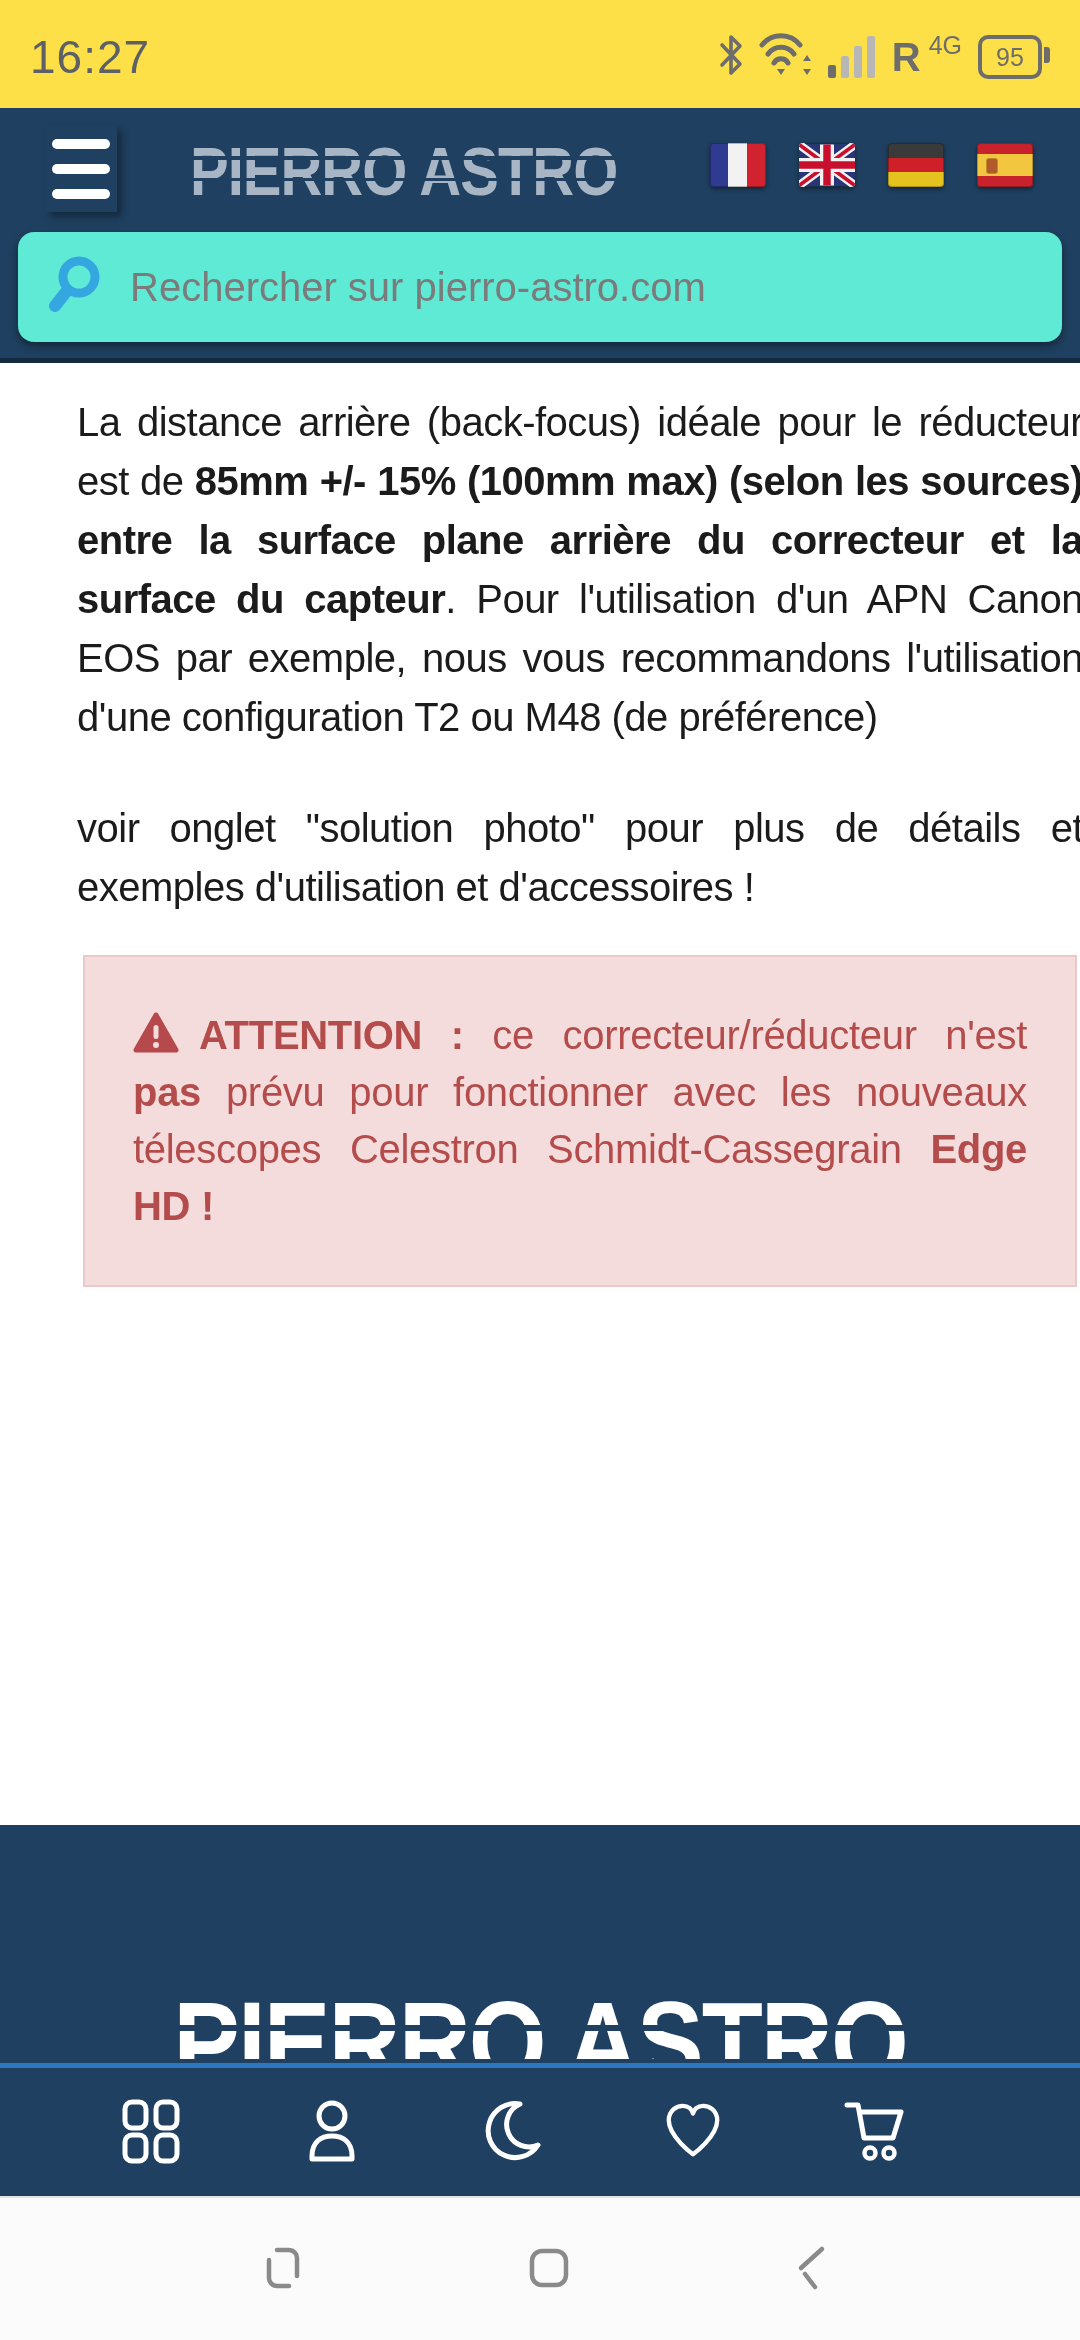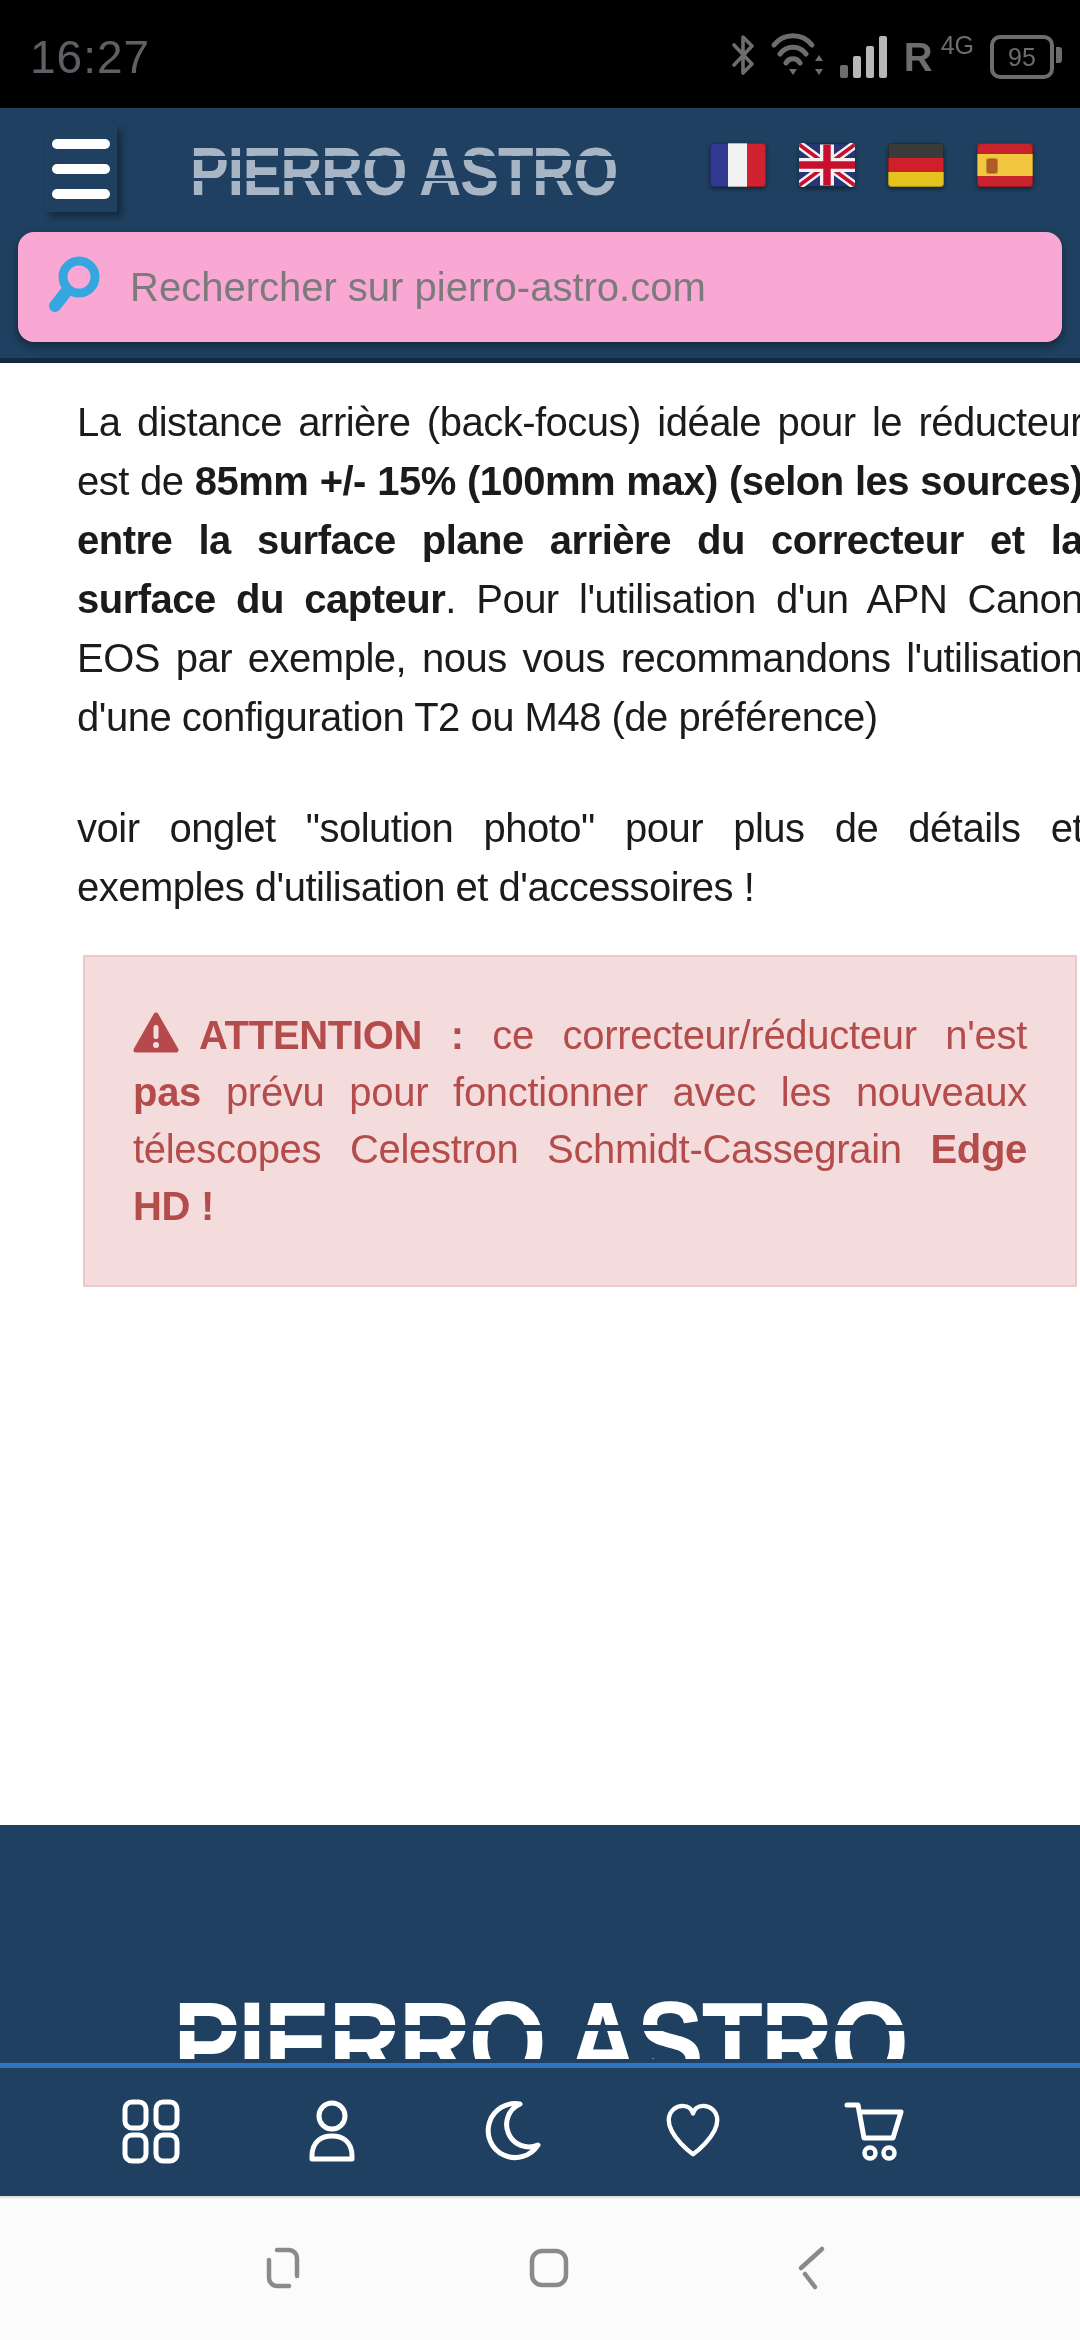--- a/index.html
+++ b/index.html
@@ -1,28 +1,28 @@
 <!DOCTYPE html>
 <html><head>
 <meta charset="utf-8">
 <style>
   html,body{margin:0;padding:0;background:#fff;}
   .screen{position:relative;width:1080px;height:2340px;overflow:hidden;background:#fff;
           font-family:"Liberation Sans",sans-serif;}
 
   
-  .statusbar{position:absolute;top:0;left:0;width:100%;height:108px;background:#000000;
+  .statusbar{position:absolute;top:0;left:0;width:100%;height:108px;background:#fde047;
              display:flex;align-items:center;justify-content:space-between;
              padding:6px 22px 0 30px;box-sizing:border-box;}
   .time{font-size:46px;color:#5d6166;letter-spacing:1px;}
   .sicons{display:flex;align-items:center;gap:12px;}
   .net-letter{font-size:40px;font-weight:bold;color:#6d6d6d;}
   .net-type{font-size:25px;font-weight:normal;color:#6d6d6d;position:relative;top:-12px;left:-4px;}
   .battery{position:relative;width:56px;height:36px;border:4px solid #6d6d6d;border-radius:10px;
-           display:flex;align-items:center;justify-content:center;margin-right:4px;}
+           display:flex;align-items:center;justify-content:center;margin-right:16px;}
   .battery span{font-size:25px;color:#6d6d6d;}
   .battery::after{content:"";position:absolute;right:-12px;top:8px;width:6px;height:16px;
                   background:#6d6d6d;border-radius:0 3px 3px 0;}
 
   
   .header{position:absolute;top:108px;left:0;width:100%;height:250px;background:#1f4060;
           border-bottom:5px solid #152a3e;box-sizing:content-box;}
   .hamburger{position:absolute;left:45px;top:17px;width:72px;height:87px;background:#1f4060;
              box-shadow:5px 5px 7px rgba(0,0,0,.35);display:flex;flex-direction:column;
              justify-content:center;gap:15px;align-items:center;border:none;cursor:pointer;}
@@ -35,21 +35,21 @@
                  linear-gradient(#1f4060,#1f4060) 0 48px/100% 3px no-repeat;}
   .flags{position:absolute;right:47px;top:35px;display:flex;gap:33px;}
   .flag{width:56px;height:44px;border-radius:4px;overflow:hidden;cursor:pointer;
         box-shadow:0 2px 4px rgba(0,0,0,.45), inset 0 0 0 1px rgba(0,0,0,.25);position:relative;}
   .flag svg{display:block;width:100%;height:100%;}
   .flag-fr{background:linear-gradient(to right,#313a91 33%,#f2f2f2 33% 66%,#d0222f 66%);}
   .flag-de{background:linear-gradient(to bottom,#3a3a3a 33%,#cf1f28 33% 66%,#e5c31e 66%);}
   .flag-es{background:linear-gradient(to bottom,#c8232c 25%,#f2c63f 25% 75%,#c8232c 75%);}
   .flag-es .emblem{position:absolute;left:10px;top:16px;width:10px;height:14px;background:#b05a2a;
                    border-radius:2px;box-shadow:0 0 0 1px rgba(120,40,20,.4);}
-  .searchbar{position:absolute;left:18px;top:124px;width:1044px;height:110px;background:#f9a8d4;
+  .searchbar{position:absolute;left:18px;top:124px;width:1044px;height:110px;background:#5eead4;
              border-radius:16px;box-shadow:0 4px 8px rgba(0,0,0,.4);display:flex;
              align-items:center;padding:0 28px;box-sizing:border-box;}
   .searchbar input{border:none;outline:none;flex:1;margin-left:26px;font-size:40px;
                    color:#555;font-family:"Liberation Sans",sans-serif;background:transparent;}
   .searchbar input::placeholder{color:#7b7b7b;opacity:1;}
 
   
   .content{position:absolute;top:363px;left:0;width:100%;background:#fff;padding-left:40px;}
   .content p{margin:0 37px;font-size:40px;line-height:59px;color:#1b1b1b;
              text-align:justify;letter-spacing:-0.5px;}

